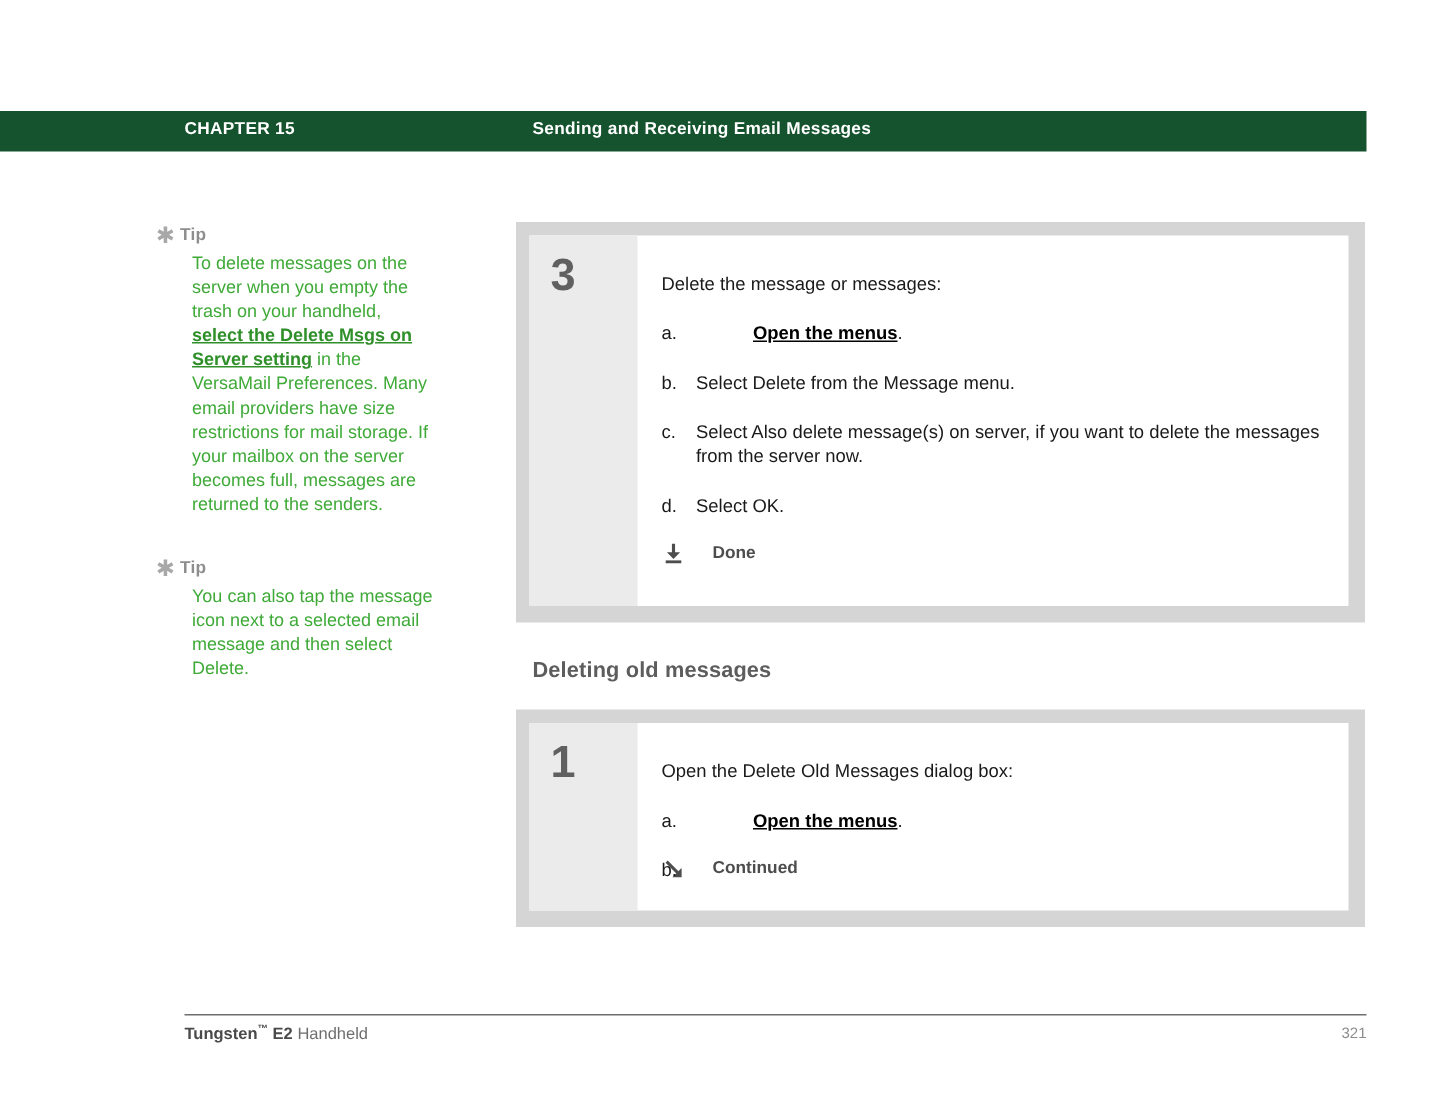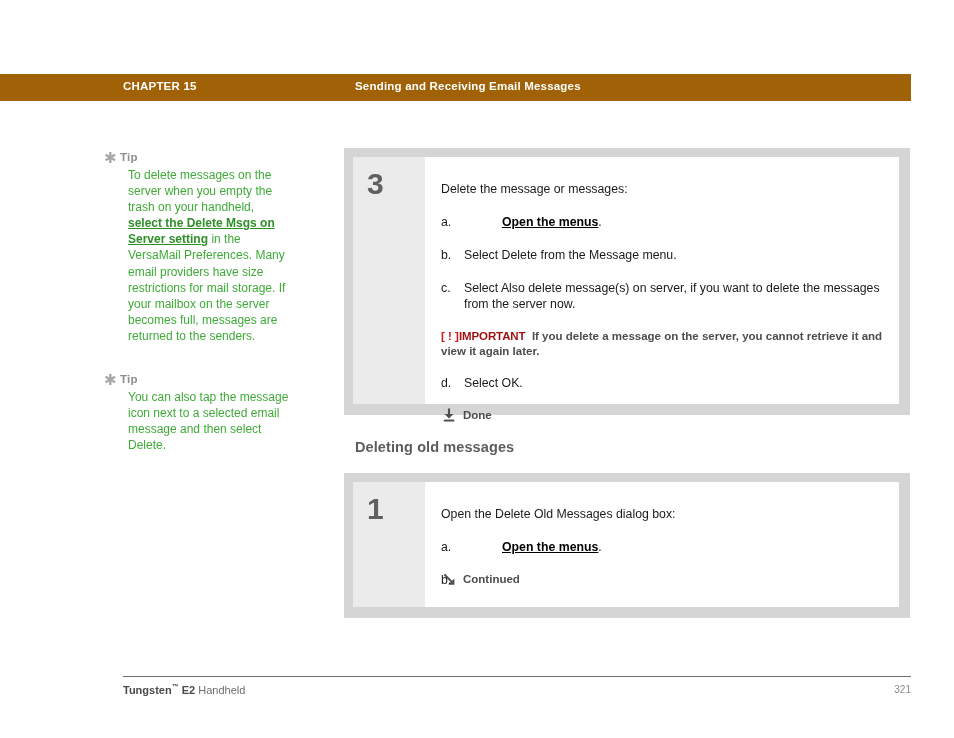--- a/index.html
+++ b/index.html
@@ -15,21 +15,21 @@
     -webkit-font-smoothing: antialiased;
   }
 
   
   #chapter-header {
     position: absolute;
     left: 0;
     top: 74px;
     width: 911px;
     height: 27px;
-    background: #a16207;
+    background: #14532d;
   }
   #chapter-header .chapter-label {
     position: absolute;
     left: 123px;
     top: 6px;
     font-size: 11.5px;
     font-weight: bold;
     color: #ffffff;
     letter-spacing: 0.2px;
   }
@@ -168,20 +168,21 @@
   }
 
   
   .marker-row {
     margin-top: 17px;
     display: flex;
     align-items: center;
     font-size: 11.5px;
     font-weight: bold;
     color: #4d4d4d;
+    gap: 12px;
   }
   .marker-row .marker-icon {
     display: inline-flex;
     align-items: center;
     justify-content: center;
     width: 16px;
     height: 14px;
     margin-right: 6px;
   }
 
@@ -274,23 +275,20 @@
       </div>
 
       <div class="substep">
         <span class="substep-marker">b.</span><span>Select Delete from the Message menu.</span>
       </div>
 
       <div class="substep">
         <span class="substep-marker">c.</span><span>Select Also delete message(s) on server, if you want to delete the messages from the server now.</span>
       </div>
 
-      <div class="important-note">
-        <span class="bang">[ ! ]</span><span class="important-word">IMPORTANT</span>&nbsp; <span>If you delete a message on the server, you cannot retrieve it and view it again later.</span>
-      </div>
 
       <div class="substep">
         <span class="substep-marker">d.</span><span>Select OK.</span>
       </div>
 
       <div class="marker-row">
         <span class="marker-icon">
           <svg width="12" height="14" viewBox="0 0 12 14" aria-hidden="true">
             <path d="M6 0.5 L6 7.2" stroke="#4d4d4d" stroke-width="2.1" fill="none"></path>
             <path d="M1.6 6.1 L6 10.6 L10.4 6.1 Z" fill="#4d4d4d"></path>

